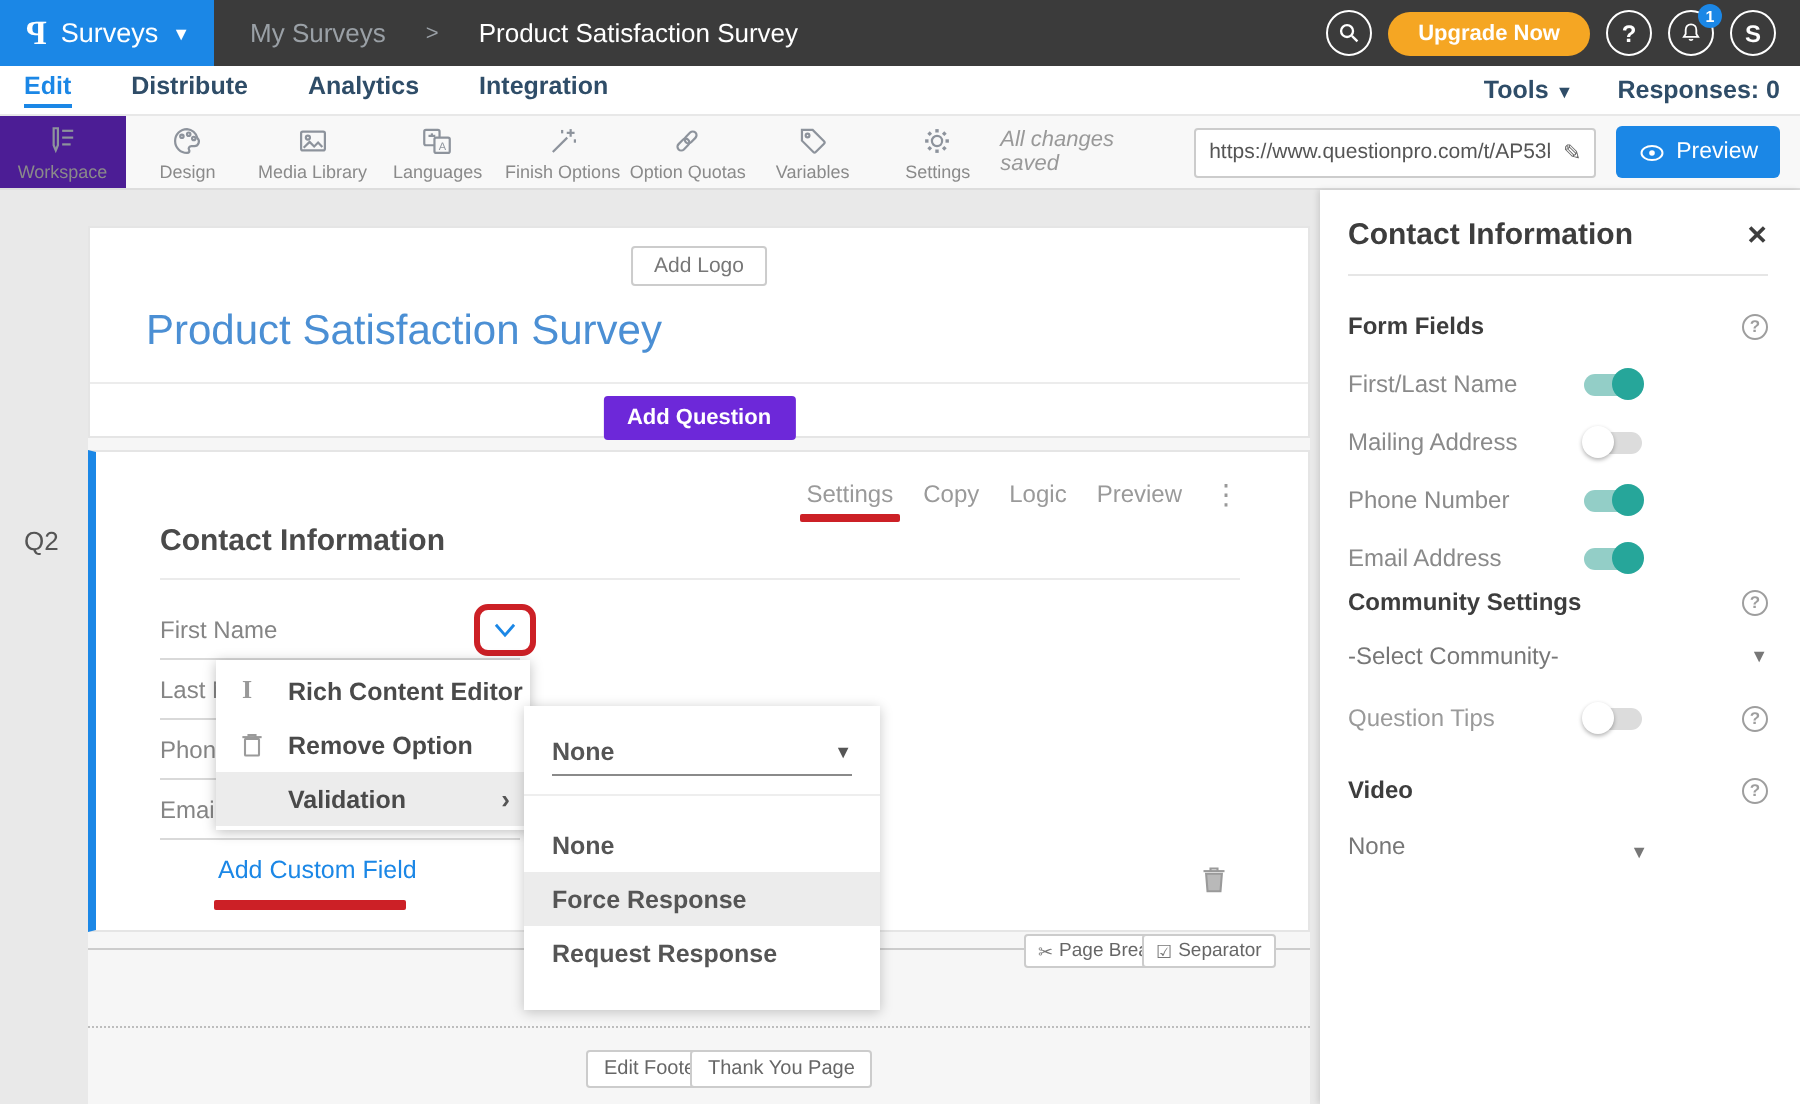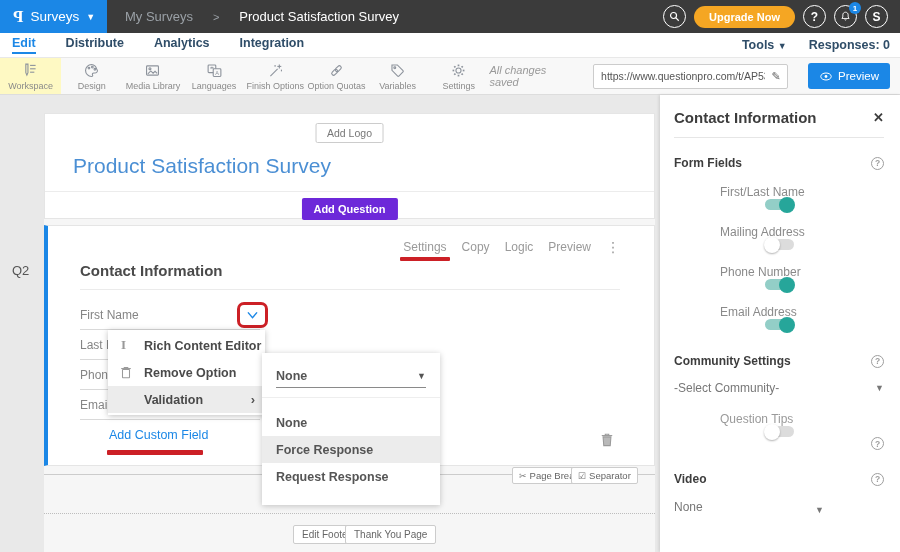--- a/index.html
+++ b/index.html
@@ -28,24 +28,24 @@
   .nav-tab { font-size:12.5px; font-weight:bold; color:#2f4d68; cursor:pointer; padding-bottom:2px; }
   .nav-tab.active { color:#1b87e6; border-bottom:2px solid #1b87e6; }
   .navrow-right { margin-left:auto; display:flex; align-items:center; gap:22px; }
   .tools { font-size:12.5px; font-weight:bold; color:#2f4d68; cursor:pointer; }
   .tools .caret { color:#2f4d68; }
   .responses { font-size:12.5px; font-weight:bold; color:#2f4d68; }
 
   
   .toolbar { position:absolute; left:0; top:57px; width:900px; height:38px; background:#f8f8f8; border-bottom:1px solid #ddd; border-top:1px solid #e8e8e8; display:flex; align-items:stretch; }
   .tool-item { width:64px; display:flex; flex-direction:column; align-items:center; justify-content:center; gap:2px; cursor:pointer; }
-  .tool-item.active { background:#fef9c3; }
+  .tool-item.active { background:#4c1d95; }
   .tool-item svg { width:17px; height:17px; stroke:#8d939c; fill:none; stroke-width:1.3; }
   .tool-label { font-size:9px; color:#8a8a8a; white-space:nowrap; }
-  .toolbar-right { margin-left:auto; display:flex; align-items:center; gap:20px; padding-right:10px; }
+  .toolbar-right { margin-left:auto; display:flex; align-items:center; gap:10px; padding-right:10px; }
   .save-status { font-size:11px; font-style:italic; color:#999; }
   .url-box { width:208px; height:25px; background:#fff; border:1px solid #ccc; border-radius:2px; display:flex; align-items:center; overflow:hidden; }
   .url-text { flex:1; font-size:10.5px; color:#555; padding:0 4px 0 7px; white-space:nowrap; overflow:hidden; }
   .url-pencil { width:22px; height:100%; display:flex; align-items:center; justify-content:center; color:#666; font-size:11px; cursor:pointer; }
   .preview-btn { background:#1b87e6; color:#fff; border:none; border-radius:3px; height:26px; padding:0 11px; font-size:11.5px; display:flex; align-items:center; gap:5px; cursor:pointer; }
   .preview-btn svg { width:14px; height:11px; }
 
   
   .main { position:absolute; left:0; top:95px; width:900px; height:457px; background:#e9e9e9; }
   .page-bg { position:absolute; left:44px; top:18px; width:611px; bottom:0; background:#f6f6f6; }
@@ -100,21 +100,21 @@
 
   
   .sidebar { position:absolute; right:0; top:0; width:240px; height:457px; background:#fff; box-shadow:-1px 0 3px rgba(0,0,0,0.12); padding:14px 16px 0 14px; }
   .sb-header { display:flex; align-items:center; justify-content:space-between; }
   .sb-title { font-size:15px; font-weight:bold; color:#3d3d3d; }
   .sb-close { font-size:13px; font-weight:bold; color:#3d3d3d; cursor:pointer; }
   .sb-divider { border-top:1px solid #e6e6e6; margin-top:11px; }
   .sb-section-head { display:flex; align-items:center; justify-content:space-between; margin-top:18px; }
   .sb-section-title { font-size:12px; font-weight:bold; color:#3d3d3d; }
   .help-circle { width:13px; height:13px; border:1.2px solid #9e9e9e; border-radius:50%; color:#9e9e9e; font-size:8.5px; font-weight:bold; display:flex; align-items:center; justify-content:center; cursor:pointer; }
-  .sb-row { display:flex; align-items:center; margin-top:15px;flex-direction:column; }
+  .sb-row { display:flex; align-items:center; margin-top:15px; }
   .sb-label { font-size:12px; color:#8a8a8a; width:118px; }
   .toggle { width:29px; height:11px; border-radius:6px; position:relative; cursor:pointer; }
   .toggle.on { background:#93cec7; }
   .toggle.on::after { content:""; position:absolute; right:-1px; top:-2.5px; width:16px; height:16px; border-radius:50%; background:#26a69a; }
   .toggle.off { background:#dcdcdc; }
   .toggle.off::after { content:""; position:absolute; left:-1px; top:-2.5px; width:16px; height:16px; border-radius:50%; background:#fff; box-shadow:0 1px 2px rgba(0,0,0,0.3); }
   .sb-select { display:flex; align-items:center; justify-content:space-between; margin-top:13px; font-size:12px; color:#777; cursor:pointer; }
   .sb-select .field-caret { margin-top:0; }
   .sb-row .help-circle { margin-left:auto; }
   .sb-video-select { margin-top:13px; width:150px; display:flex; align-items:center; justify-content:space-between; font-size:12px; color:#777; cursor:pointer; }
@@ -393,21 +393,21 @@
       </div>
       <div class="sb-row">
         <span class="sb-label">Phone Number</span>
         <span class="toggle on"></span>
       </div>
       <div class="sb-row">
         <span class="sb-label">Email Address</span>
         <span class="toggle on"></span>
       </div>
 
-      <div class="sb-section-head" style="margin-top:24px;">
+      <div class="sb-section-head" style="margin-top:8px;">
         <span class="sb-section-title">Community Settings</span>
         <span class="help-circle">?</span>
       </div>
       <div class="sb-select">
         <span>-Select Community-</span>
         <span class="field-caret">▼</span>
       </div>
       <div class="sb-row" style="margin-top:17px;">
         <span class="sb-label" style="color:#9a9a9a;">Question Tips</span>
         <span class="toggle off"></span>

